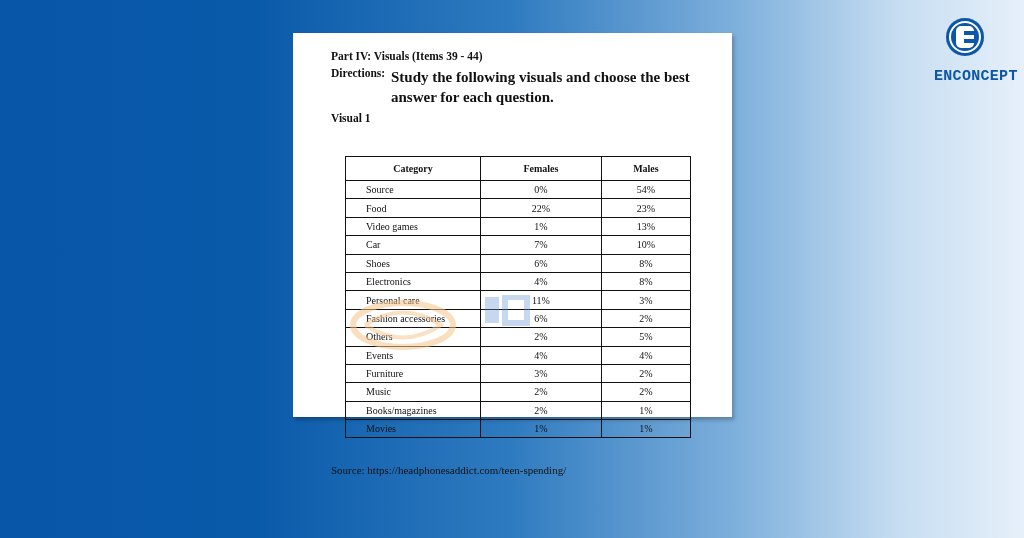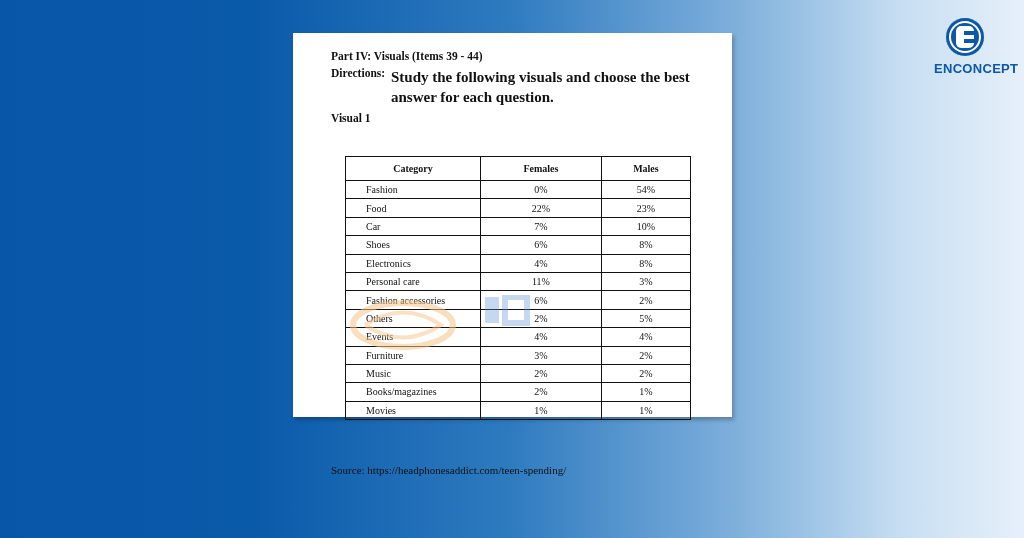--- a/index.html
+++ b/index.html
@@ -42,22 +42,22 @@
   }
   .logo-e {
     width:18px; height:22px; background:#ffffff; border-radius:5px; position:relative;
   }
   .logo-e::before, .logo-e::after {
     content:""; position:absolute; right:0; width:10px; height:4px; background:#0c57a7;
   }
   .logo-e::before { top:5px; }
   .logo-e::after { top:13px; }
   .logo-text {
-    font-family:Liberation Sans, sans-serif; font-weight:bold; font-size:13px; color:#0c57a7;
-    letter-spacing:0.3px; margin-top:5px;
+    font-family:Liberation Mono, monospace; font-weight:bold; font-size:15px; color:#0c57a7;
+    letter-spacing:0.3px; margin-top:12px;
   }
 </style>
 </head>
 <body>
 
 <div class="paper">
   <div class="hdr title">Part IV:  Visuals  (Items 39 - 44)</div>
   <div class="hdr dir-label">Directions:</div>
   <div class="dir-text">Study the following visuals and choose the best answer for each question.</div>
   <div class="hdr visual">Visual 1</div>
@@ -65,28 +65,33 @@
   <table class="data">
     <thead>
       <tr>
         <th>Category</th>
         <th>Females</th>
         <th>Males</th>
       </tr>
     </thead>
     <tbody id="tbody">
         <tr>
-          <td class="cat">Fashion</td>
+          <td class="cat">Source</td>
           <td class="val">0%</td>
           <td class="val">54%</td>
         </tr>
         <tr>
           <td class="cat">Food</td>
           <td class="val">22%</td>
           <td class="val">23%</td>
+        </tr>
+        <tr>
+          <td class="cat">Video games</td>
+          <td class="val">1%</td>
+          <td class="val">13%</td>
         </tr>
         <tr>
           <td class="cat">Car</td>
           <td class="val">7%</td>
           <td class="val">10%</td>
         </tr>
         <tr>
           <td class="cat">Shoes</td>
           <td class="val">6%</td>
           <td class="val">8%</td>

